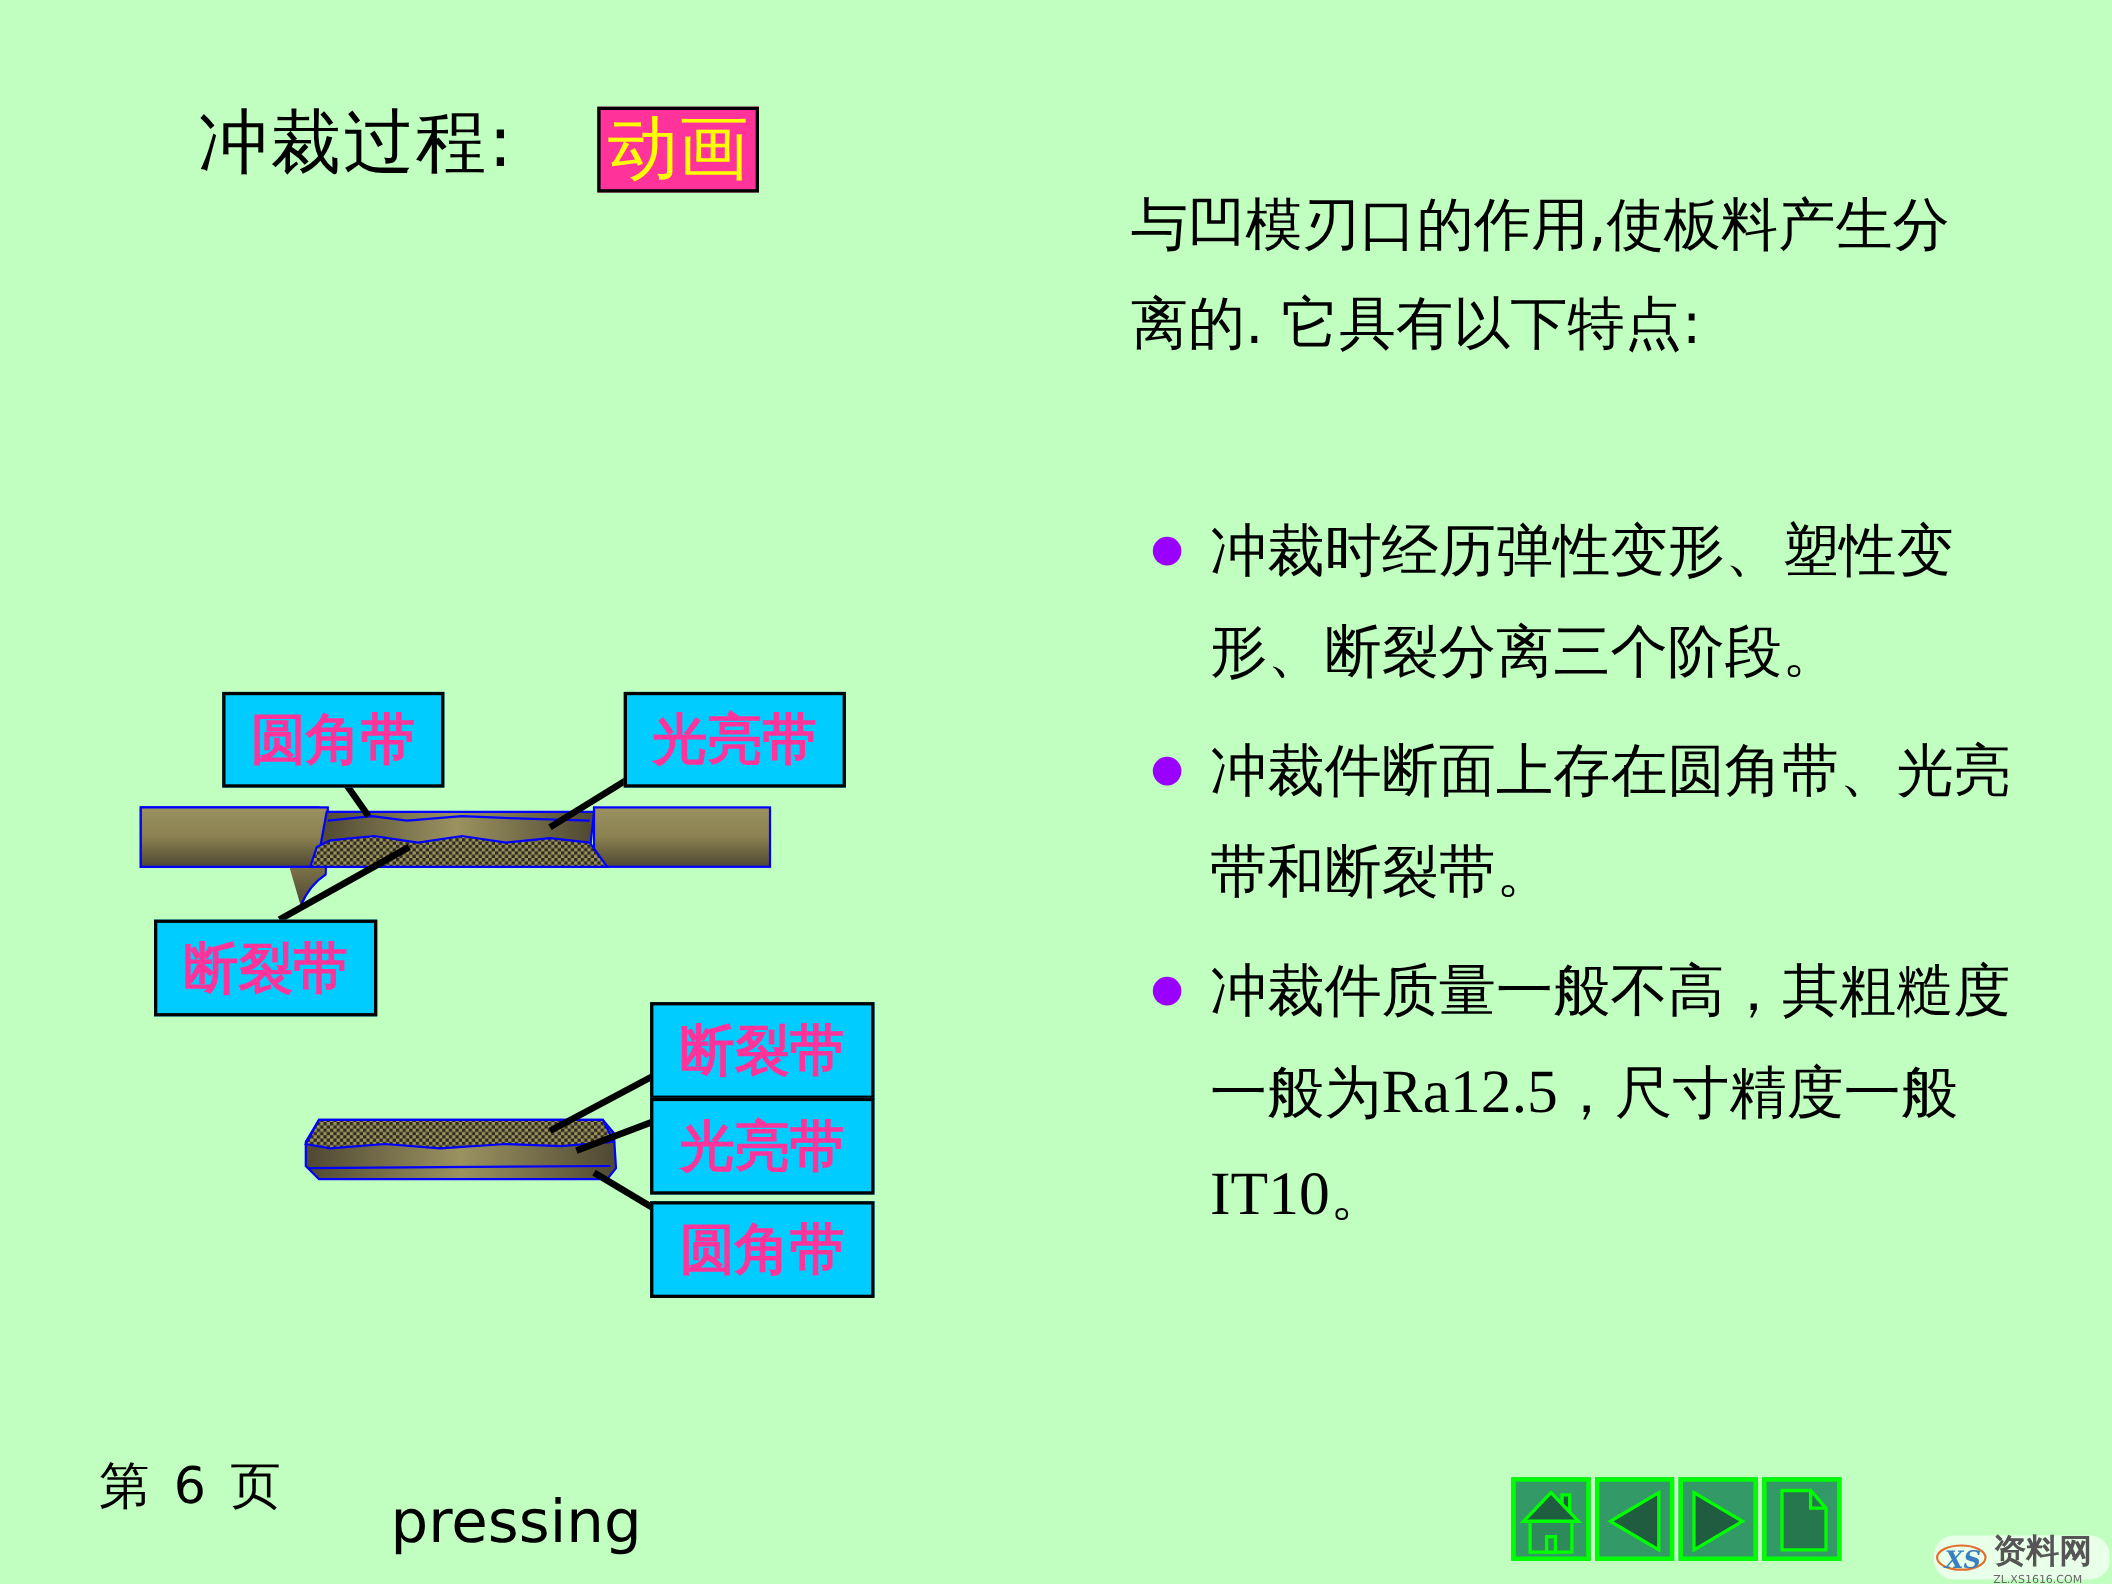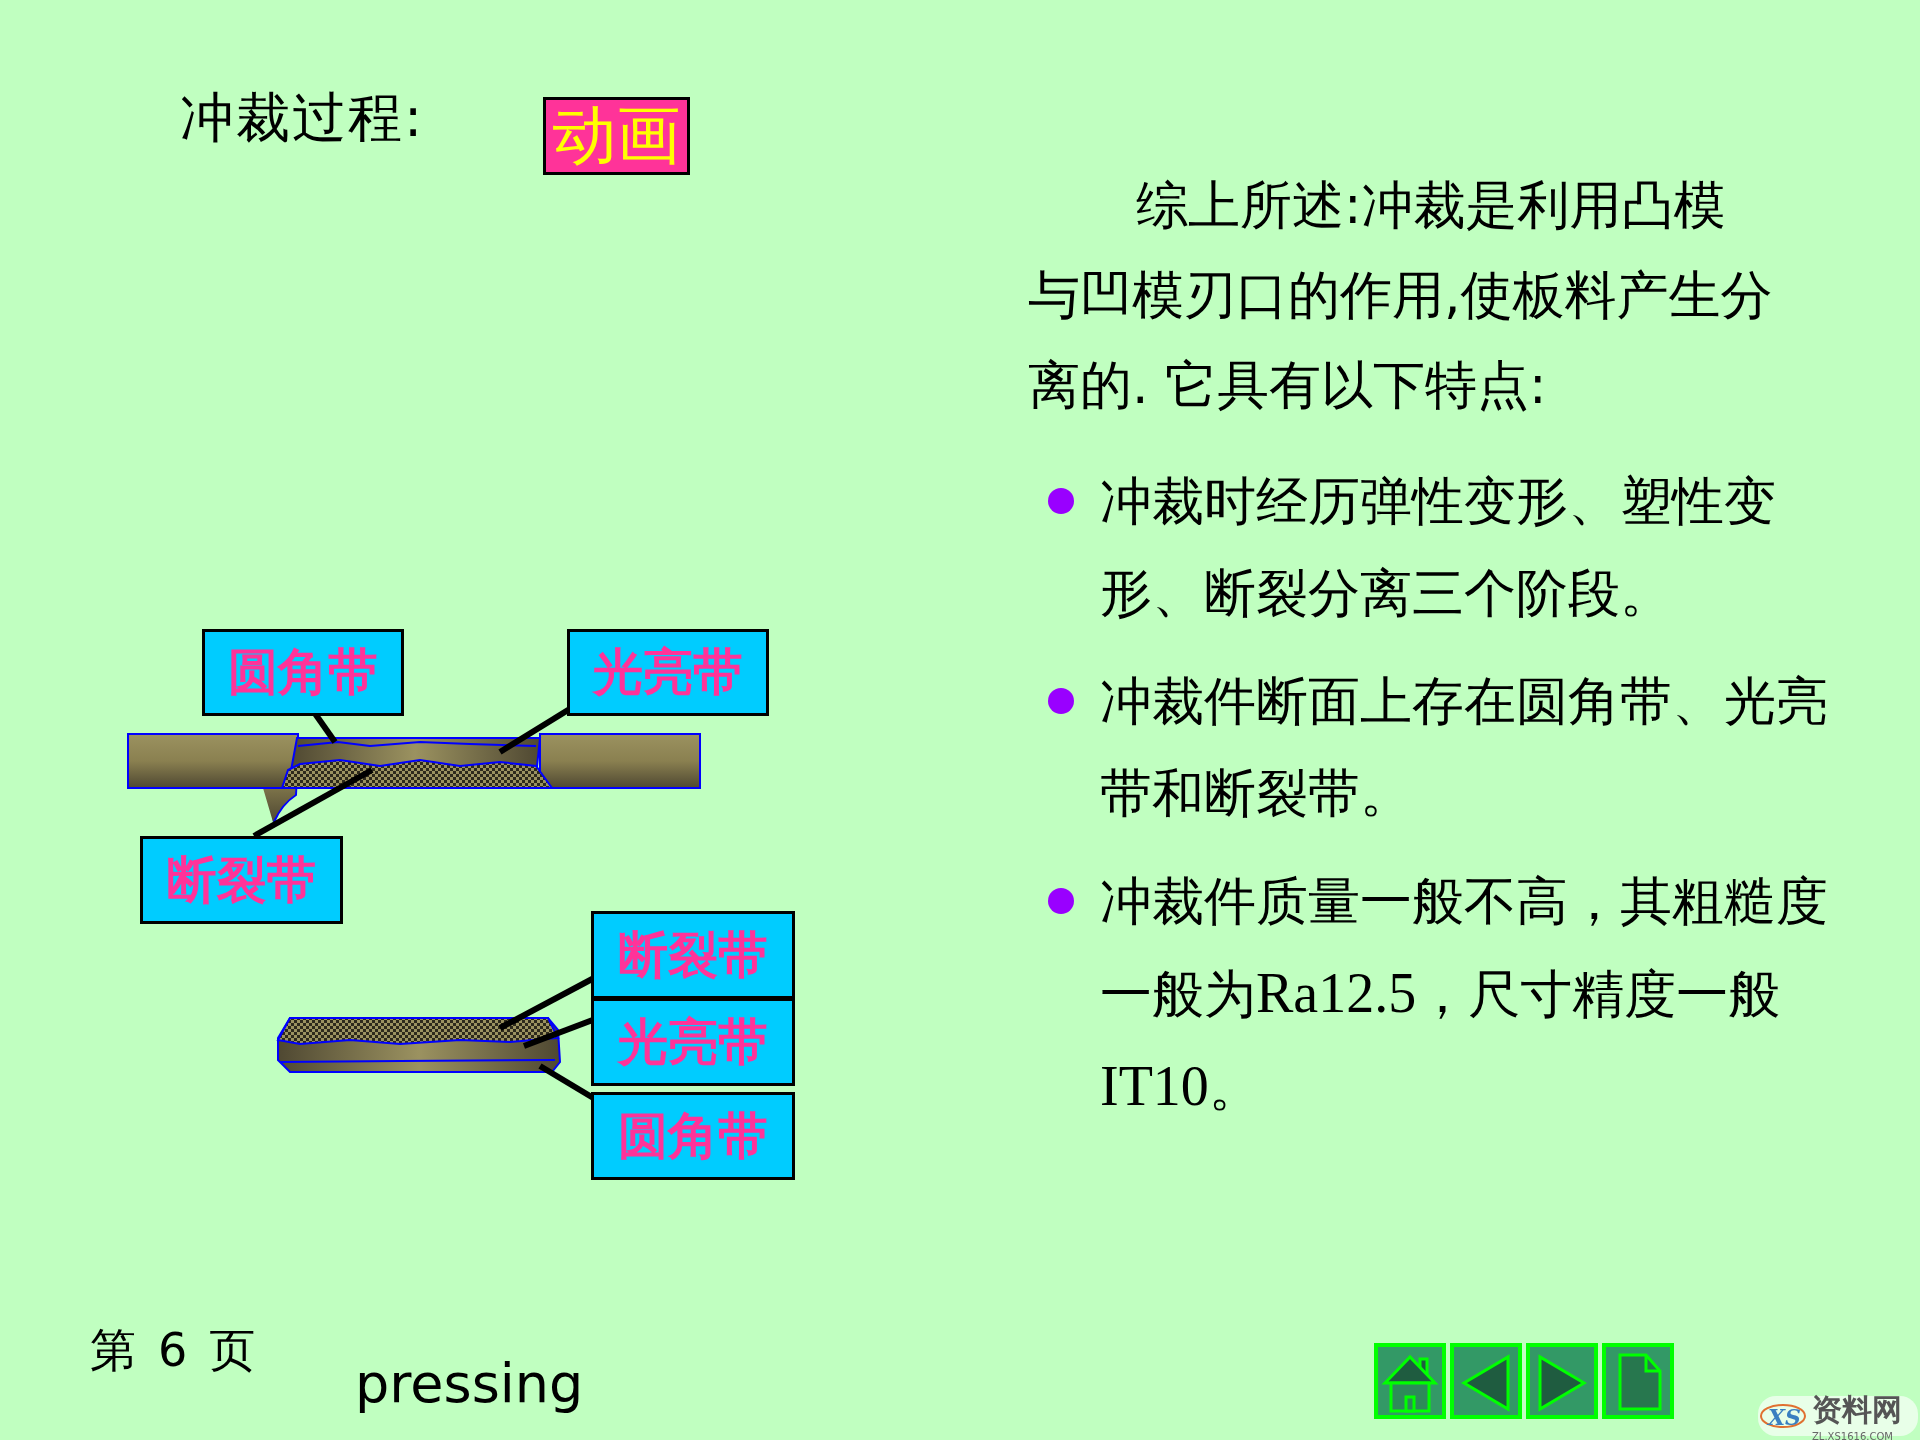--- a/index.html
+++ b/index.html
@@ -4,21 +4,21 @@
 <style>
   html, body { margin:0; padding:0; }
   body {
     width:1920px; height:1440px; position:relative; overflow:hidden;
     background:#c0ffc0;
     font-family:"DejaVu Sans", "Liberation Sans", sans-serif;
     color:#000;
   }
   .abs { position:absolute; }
   .title {
-    left:180px; top:78px; font-size:54px; line-height:80px; letter-spacing:2px;
+    left:180px; top:90px; font-size:64px; line-height:80px; letter-spacing:2px;
   }
   .anim-btn {
     left:543px; top:97px; width:147px; height:78px; box-sizing:border-box;
     background:#ff3399; border:3px solid #000;
     color:#ffff00; font-size:64px; line-height:70px; text-align:center; cursor:pointer;
   }
   .summary {
     left:1028px; top:160px; width:800px;
     font-size:52px; line-height:90px;
   }
@@ -58,21 +58,20 @@
   }
   .watermark small { display:block; font-size:10px; color:#666; font-weight:normal; }
 </style>
 </head>
 <body>
 
 <div class="abs title">冲裁过程:</div>
 <div class="abs anim-btn">动画</div>
 
 <div class="abs summary">
-  <div><span class="indent"></span><span>综上所述:冲裁是利用凸模</span></div>
   <div>与凹模刃口的作用,使板料产生分</div>
   <div>离的. 它具有以下特点:</div>
 </div>
 
 <ul class="abs bullets">
   <li>
     <span class="bullet-dot"></span>
     <span>冲裁时经历弹性变形、塑性变形、断裂分离三个阶段。</span>
   </li>
   <li>

